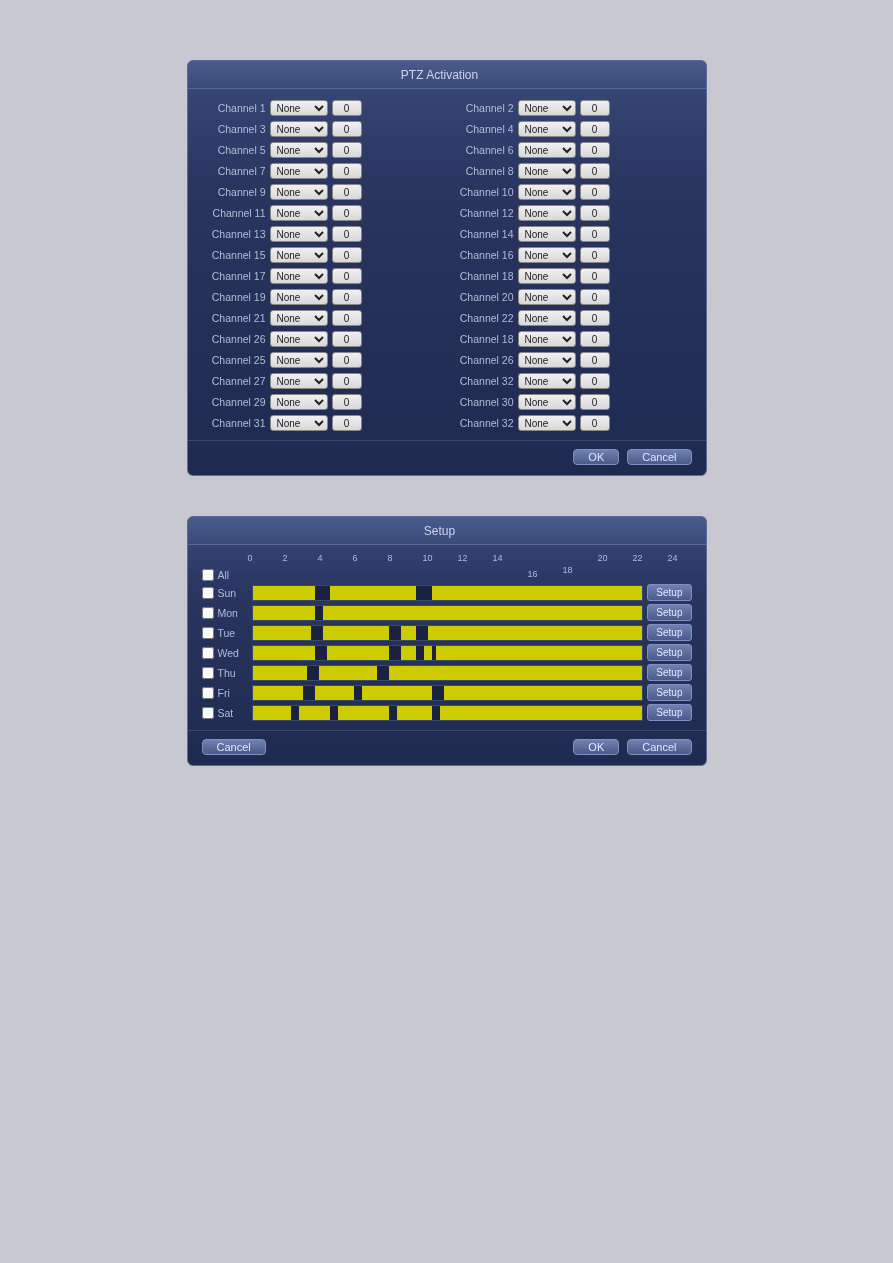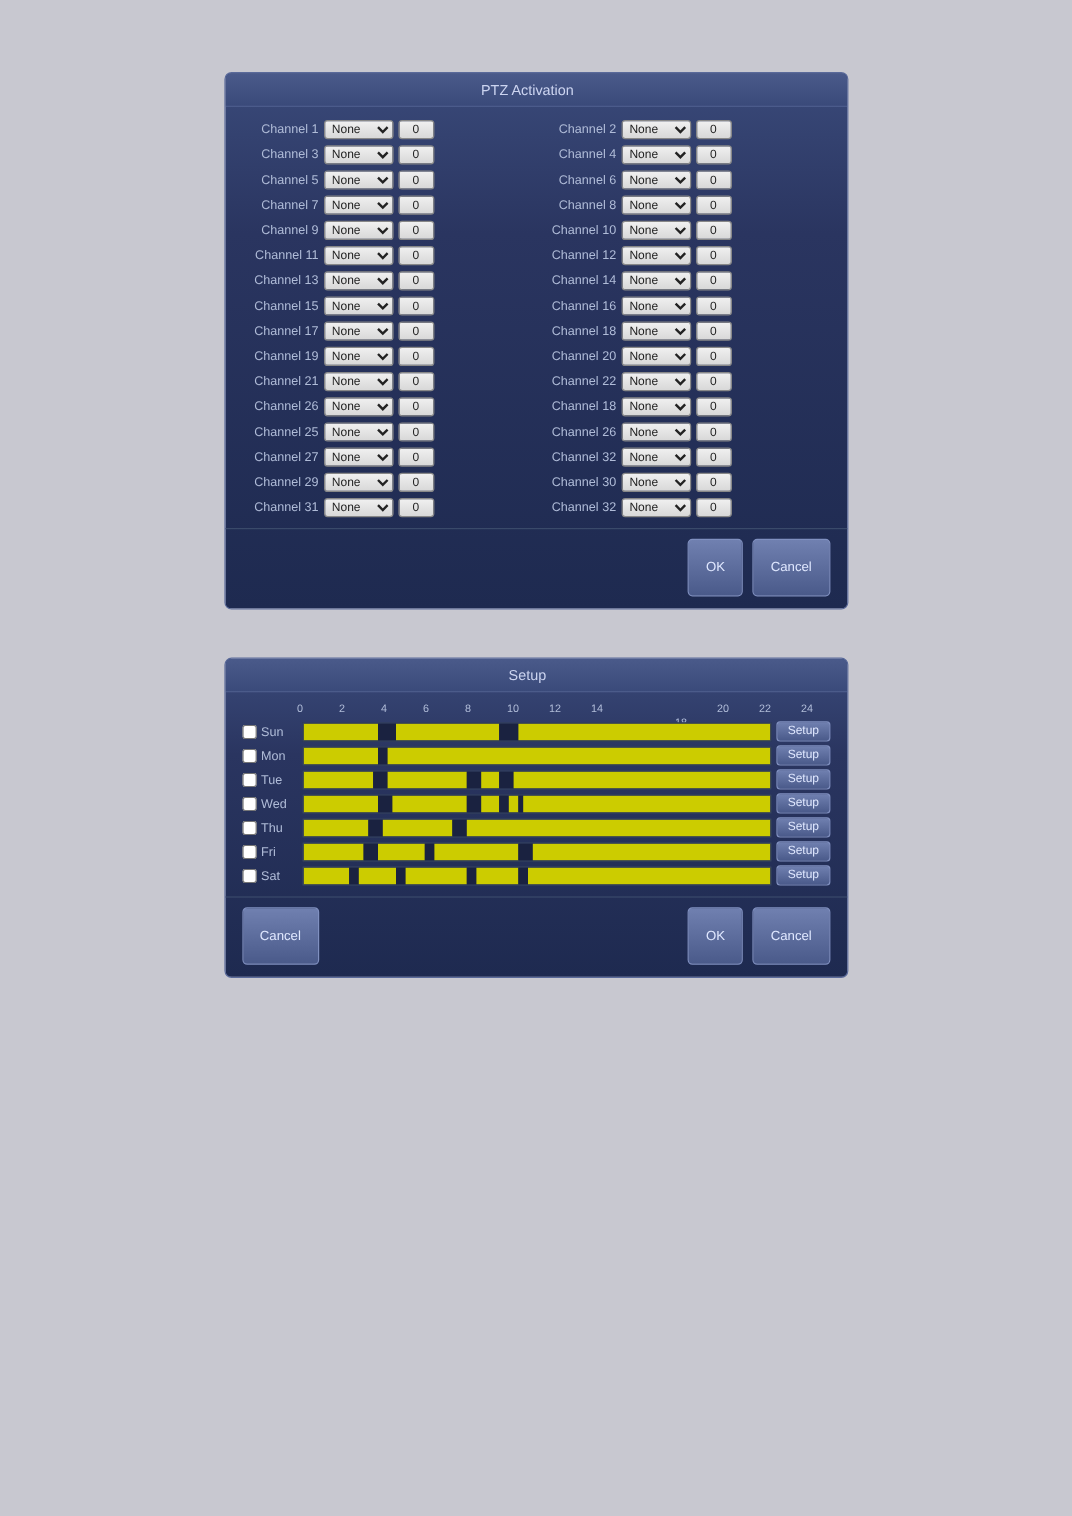--- a/index.html
+++ b/index.html
@@ -97,21 +97,21 @@
       color: #222;
     }
 
     
     .btn {
       background: linear-gradient(180deg, #7080b0 0%, #4a5a8a 100%);
       border: 1px solid #8090c0;
       border-radius: 4px;
       color: #e0e8ff;
       font-size: 11px;
-      padding: 17px 14px;
+      padding: 1px 14px;
       cursor: pointer;
     }
 
     .btn-small {
       background: linear-gradient(180deg, #7080b0 0%, #4a5a8a 100%);
       border: 1px solid #8090c0;
       border-radius: 3px;
       color: #e0e8ff;
       font-size: 10px;
       padding: 2px 8px;
@@ -392,20 +392,24 @@
             <span class="time-tick" style="left: 311px; top: 12px;">18</span>
             <span class="time-tick" style="left: 346px; top: 0px;">20</span>
             <span class="time-tick" style="left: 381px; top: 0px;">22</span>
             <span class="time-tick" style="left: 416px; top: 0px;">24</span>
           </div>
       </div>
 
       <div id="schedule-rows">
           <div class="schedule-row">
             <input type="checkbox" class="schedule-checkbox" style="">
+            <span class="day-label">All</span>
+          </div>
+          <div class="schedule-row">
+            <input type="checkbox" class="schedule-checkbox" style="">
             <span class="day-label">Sun</span>
             <div class="schedule-bar-wrapper">
               <div class="seg seg-yellow" style="left: 0%; width: 16%;"></div>
               <div class="seg " style="left: 16%; width: 4%; background: rgb(26, 34, 64);"></div>
               <div class="seg seg-yellow" style="left: 20%; width: 22%;"></div>
               <div class="seg " style="left: 42%; width: 4%; background: rgb(26, 34, 64);"></div>
               <div class="seg seg-yellow" style="left: 46%; width: 54%;"></div>
             </div>
             <button class="btn-small">Setup</button>
           </div>

